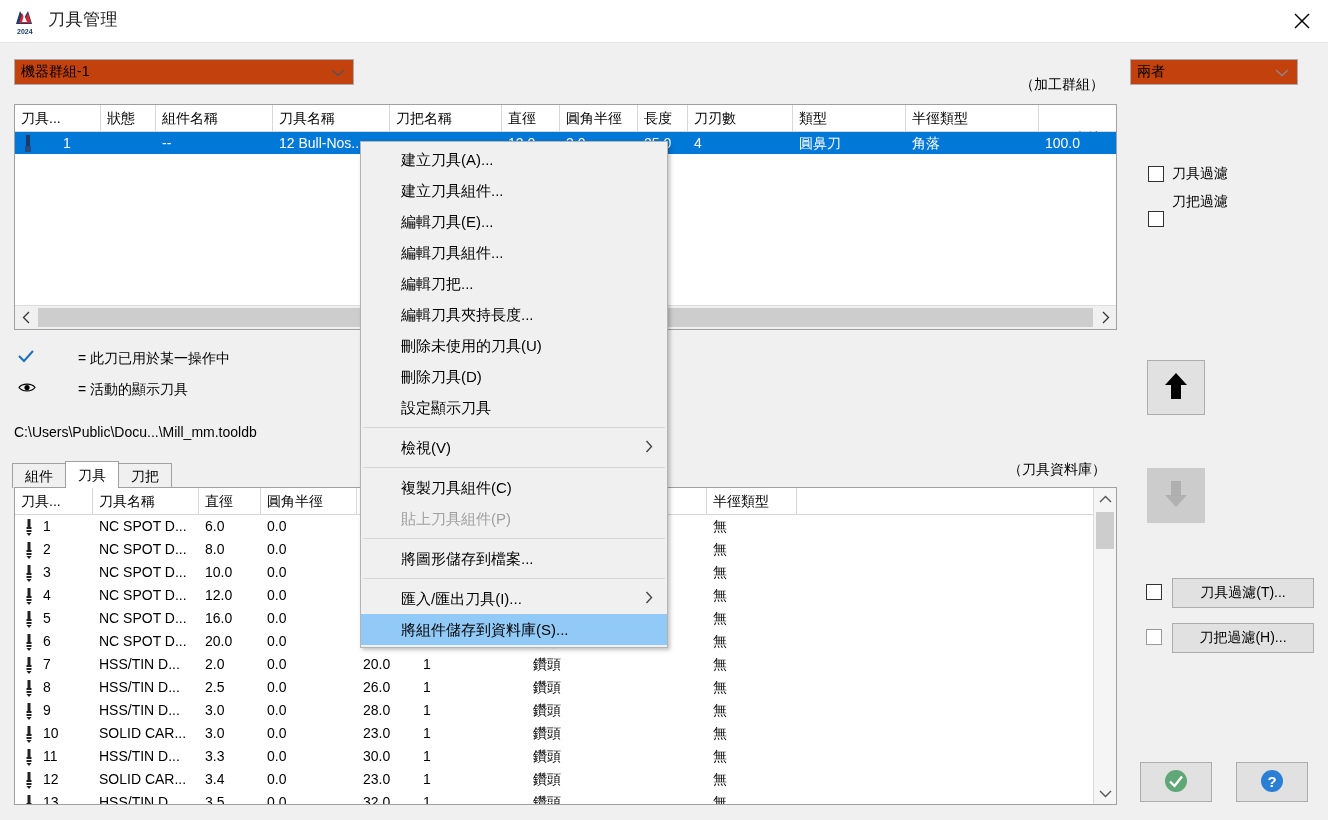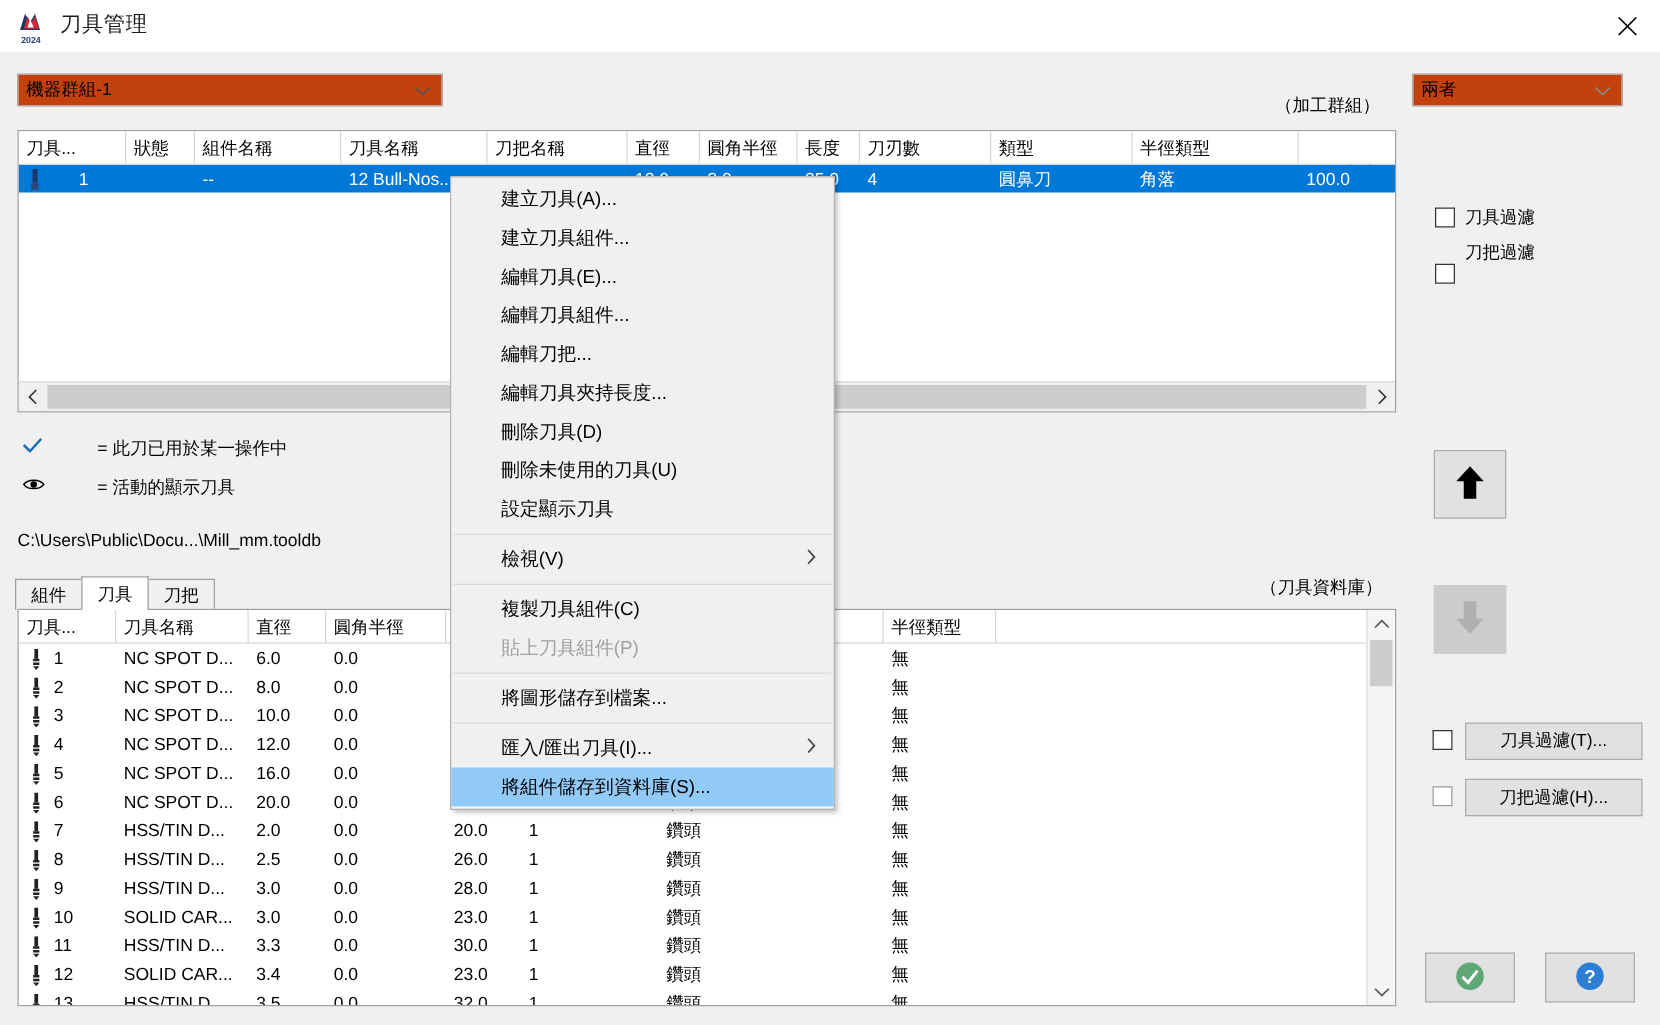--- a/index.html
+++ b/index.html
@@ -704,22 +704,22 @@
     </span>
   </div>
 
   <div class="ctxmenu" id="ctxmenu">
       <div class="mi"><span>建立刀具(A)...</span></div>
       <div class="mi"><span>建立刀具組件...</span></div>
       <div class="mi"><span>編輯刀具(E)...</span></div>
       <div class="mi"><span>編輯刀具組件...</span></div>
       <div class="mi"><span>編輯刀把...</span></div>
       <div class="mi"><span>編輯刀具夾持長度...</span></div>
+      <div class="mi"><span>刪除未使用的刀具(U)</span></div>
       <div class="mi"><span>刪除刀具(D)</span></div>
-      <div class="mi"><span>刪除未使用的刀具(U)</span></div>
       <div class="mi"><span>設定顯示刀具</span></div>
       <div class="msep"></div>
       <div class="mi"><span>檢視(V)</span><span class="sub"><svg width="8" height="13" viewBox="0 0 8 13">
             <polyline points="1.5,1 6.5,6.5 1.5,12" fill="none" stroke="#444" stroke-width="1.4"></polyline>
           </svg></span></div>
       <div class="msep"></div>
       <div class="mi"><span>複製刀具組件(C)</span></div>
       <div class="mi dis"><span>貼上刀具組件(P)</span></div>
       <div class="msep"></div>
       <div class="mi"><span>將圖形儲存到檔案...</span></div>

